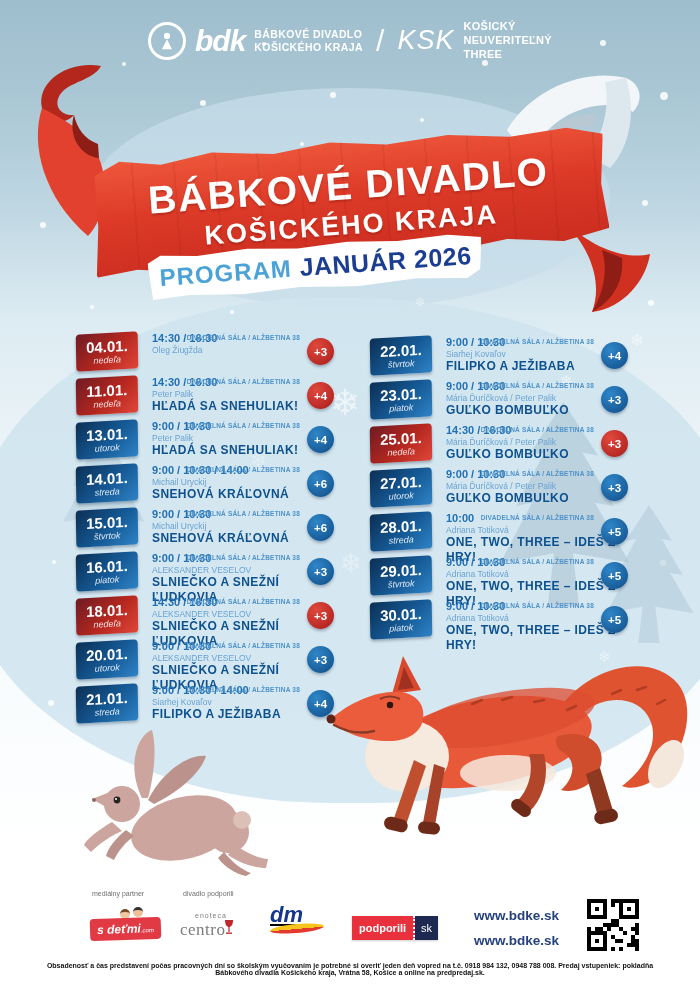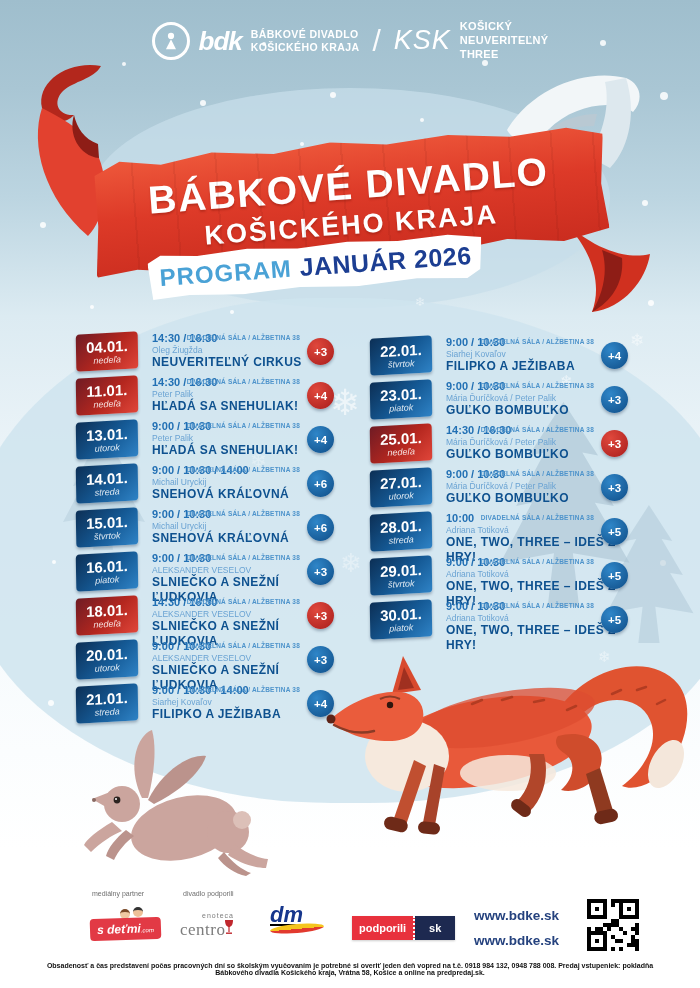--- a/index.html
+++ b/index.html
@@ -9,21 +9,21 @@
     background:linear-gradient(180deg,#9fbecd 0%,#a9c6d4 9%,#bcd5e1 20%,#dcebf2 32%,#eef5f9 48%,#f7fbfd 66%,#ffffff 86%,#ffffff 100%);
   }
   .cloud1 { position:absolute; left:90px; top:88px; width:520px; height:220px; background:#c7dde9; border-radius:50%; opacity:.75; z-index:1; }
   .blob { position:absolute; left:-35px; top:298px; width:770px; height:505px; background:#cfe4ef; border-radius:48% 52% 50% 50%/55% 50% 45% 50%; z-index:1; opacity:.85; }
   .snowdot { position:absolute; background:#fff; border-radius:50%; opacity:.85; z-index:2; }
   .flake { position:absolute; color:#fff; z-index:2; }
 
   
   .logos { position:absolute; top:20px; left:0; right:0; display:flex; justify-content:center; align-items:center; gap:9px; color:#fff; z-index:5; }
   .bdk-circle { width:38px; height:38px; border:3px solid #fff; border-radius:50%; display:flex; align-items:center; justify-content:center; }
-  .bdk-word { font-size:26px; font-weight:800; font-style:italic; letter-spacing:-1px; line-height:1; }
+  .bdk-word { font-size:30px; font-weight:800; font-style:italic; letter-spacing:-1px; line-height:1; }
   .org-name { font-size:10.5px; font-weight:900; line-height:1.2; letter-spacing:.4px; }
   .slash { font-size:30px; font-weight:300; margin:0 4px; opacity:.95; }
   .ksk-word { font-size:27px; font-weight:400; font-style:italic; letter-spacing:1px; line-height:1; }
   .ksk-name { font-size:11px; font-weight:900; line-height:1.25; letter-spacing:.3px; }
 
   
   .curl { position:absolute; z-index:3; }
   .banner {
     position:absolute; left:92px; top:140px; width:515px; height:124px; z-index:4;
     background:linear-gradient(178deg,#ef5a3c 0%,#dd3a28 45%,#c82b1e 100%);
@@ -74,29 +74,29 @@
 
   .tree { position:absolute; z-index:2; }
   .illus { position:absolute; z-index:6; }
 
   
   .partner-label { position:absolute; font-size:7px; color:#6e6e6e; z-index:7; }
   .logo-box { position:absolute; z-index:7; }
   .sdetmi { background:#e23a45; border-radius:4px; padding:4px 7px; transform:rotate(-2deg); color:#fff; font-weight:800; font-style:italic; font-size:12px; }
   .sdetmi small { font-size:6px; font-weight:400; }
   .kid-head { position:absolute; border-radius:50%; background:#f0c9a2; border-top:3px solid #7a4a28; width:10px; height:10px; }
-  .centro { color:#7c7c7c; text-align:right; }
+  .centro { color:#7c7c7c; text-align:center; }
   .centro .l1 { font-size:7px; letter-spacing:1px; display:block; margin-left:8px; }
   .centro .l2 { font-size:17px; letter-spacing:.5px; font-family:"Liberation Serif", serif; }
   .dm-word { font-size:22px; font-weight:900; font-style:italic; color:#16368c; line-height:1; }
   .dm-swoosh { width:54px; height:9px; border-radius:50%; background:linear-gradient(180deg,#f5c51e 55%,#e23a2e 55%); transform:rotate(-5deg); margin-top:-2px; }
   .predpredaj { display:flex; align-items:stretch; height:24px; box-shadow:0 1px 2px rgba(0,0,0,.2); }
   .predpredaj .red { background:#e8313d; color:#fff; font-weight:800; font-size:11px; display:flex; align-items:center; padding:0 7px; }
   .predpredaj .dots { width:0; border-left:2px dotted #fff; background:#e8313d; }
-  .predpredaj .navy { background:#1d2950; color:#fff; font-weight:700; font-size:11px; display:flex; align-items:center; padding:0 14px; }
+  .predpredaj .navy { background:#1d2950; color:#fff; font-weight:400; font-size:11px; display:flex; align-items:center; padding:0 6px; }
   .websites { position:absolute; left:474px; top:904px; z-index:7; color:#25427e; font-weight:800; font-size:13.5px; line-height:1.85; }
   .qr { position:absolute; left:584px; top:896px; width:58px; height:58px; background:#fff; padding:3px; z-index:7; }
   .fineprint { position:absolute; left:30px; right:30px; top:962px; text-align:center; font-size:7px; font-weight:700; color:#111; z-index:7; }
 </style>
 </head>
 <body>
 
 <div class="poster">
 
   <div class="cloud1"></div>
@@ -191,21 +191,20 @@
   <div class="col col-left">
     <div class="entry">
       <div class="badge red">
         <div class="date">04.01.</div>
         <div class="day">nedeľa</div>
       </div>
       <div class="evenue">DIVADELNÁ SÁLA / ALŽBETINA 38</div>
       <div class="einfo">
         <div class="etime">14:30 / 16:30</div>
         <div class="eauthor">Oleg Žiugžda</div>
-        <div class="etitle">NEUVERITEĽNÝ CIRKUS</div>
       </div>
       <div class="age red">+3</div>
     </div>
 
     <div class="entry">
       <div class="badge red">
         <div class="date">11.01.</div>
         <div class="day">nedeľa</div>
       </div>
       <div class="evenue">DIVADELNÁ SÁLA / ALŽBETINA 38</div>

